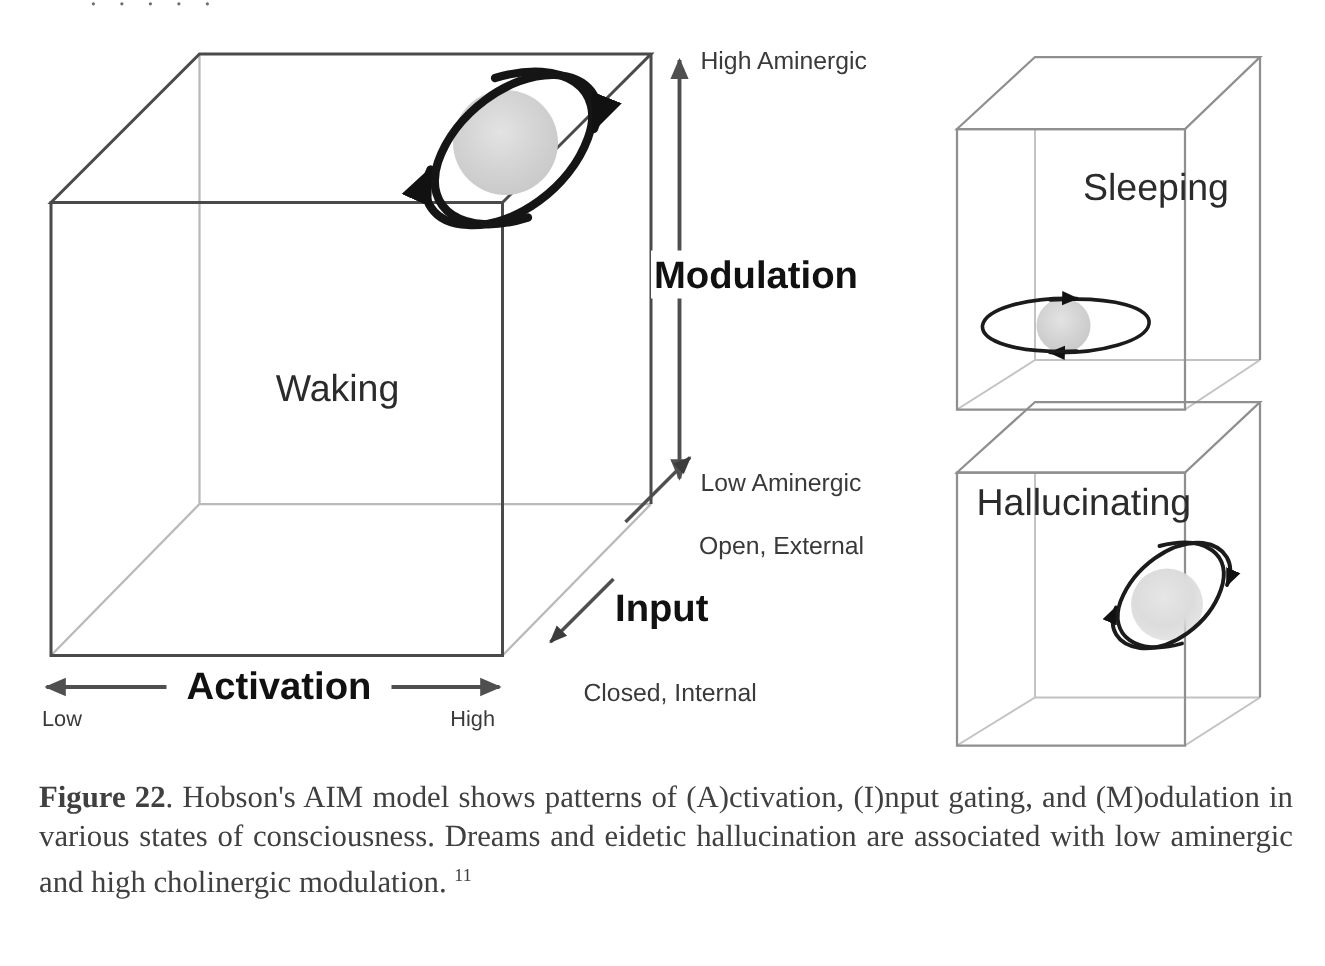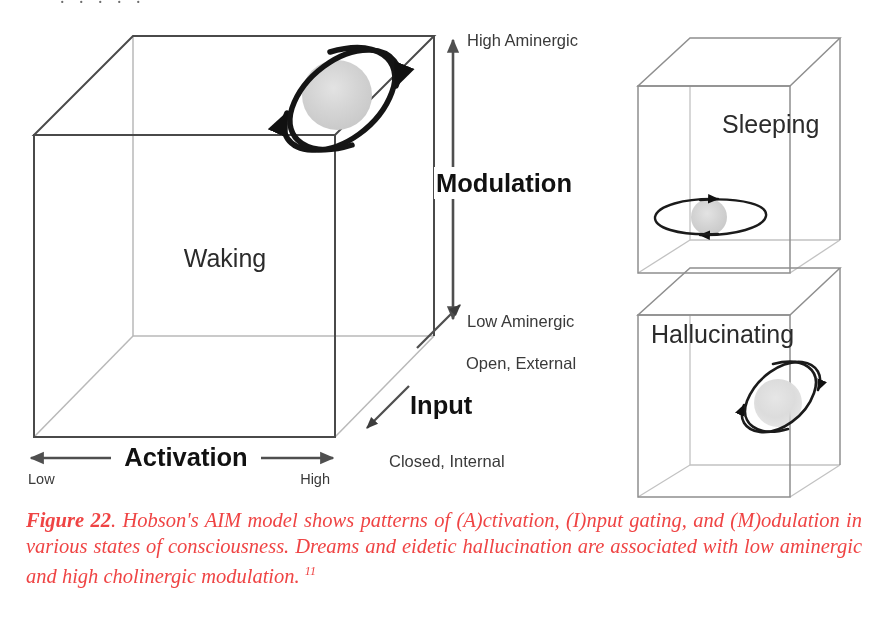--- a/index.html
+++ b/index.html
@@ -28,29 +28,28 @@
     left: 0;
     top: 0;
     width: 883px;
     height: 500px;
     display: block;
   }
   
   #caption-block {
     position: absolute;
     left: 26px;
-    top: 508px;
+    top: 520px;
     width: 836px;
     font-family: "Liberation Serif", serif;
     font-size: 20.5px;
     line-height: 25.5px;
-    color: #ef4444;
+    color: #404040;
     text-align: justify;
     text-justify: inter-word;
-    font-style: italic;
   }
   #caption-block .fig-label {
     font-weight: bold;
   }
   #caption-block .fig-ref {
     font-size: 12px;
     vertical-align: super;
     font-family: "Liberation Serif", serif;
   }
   

